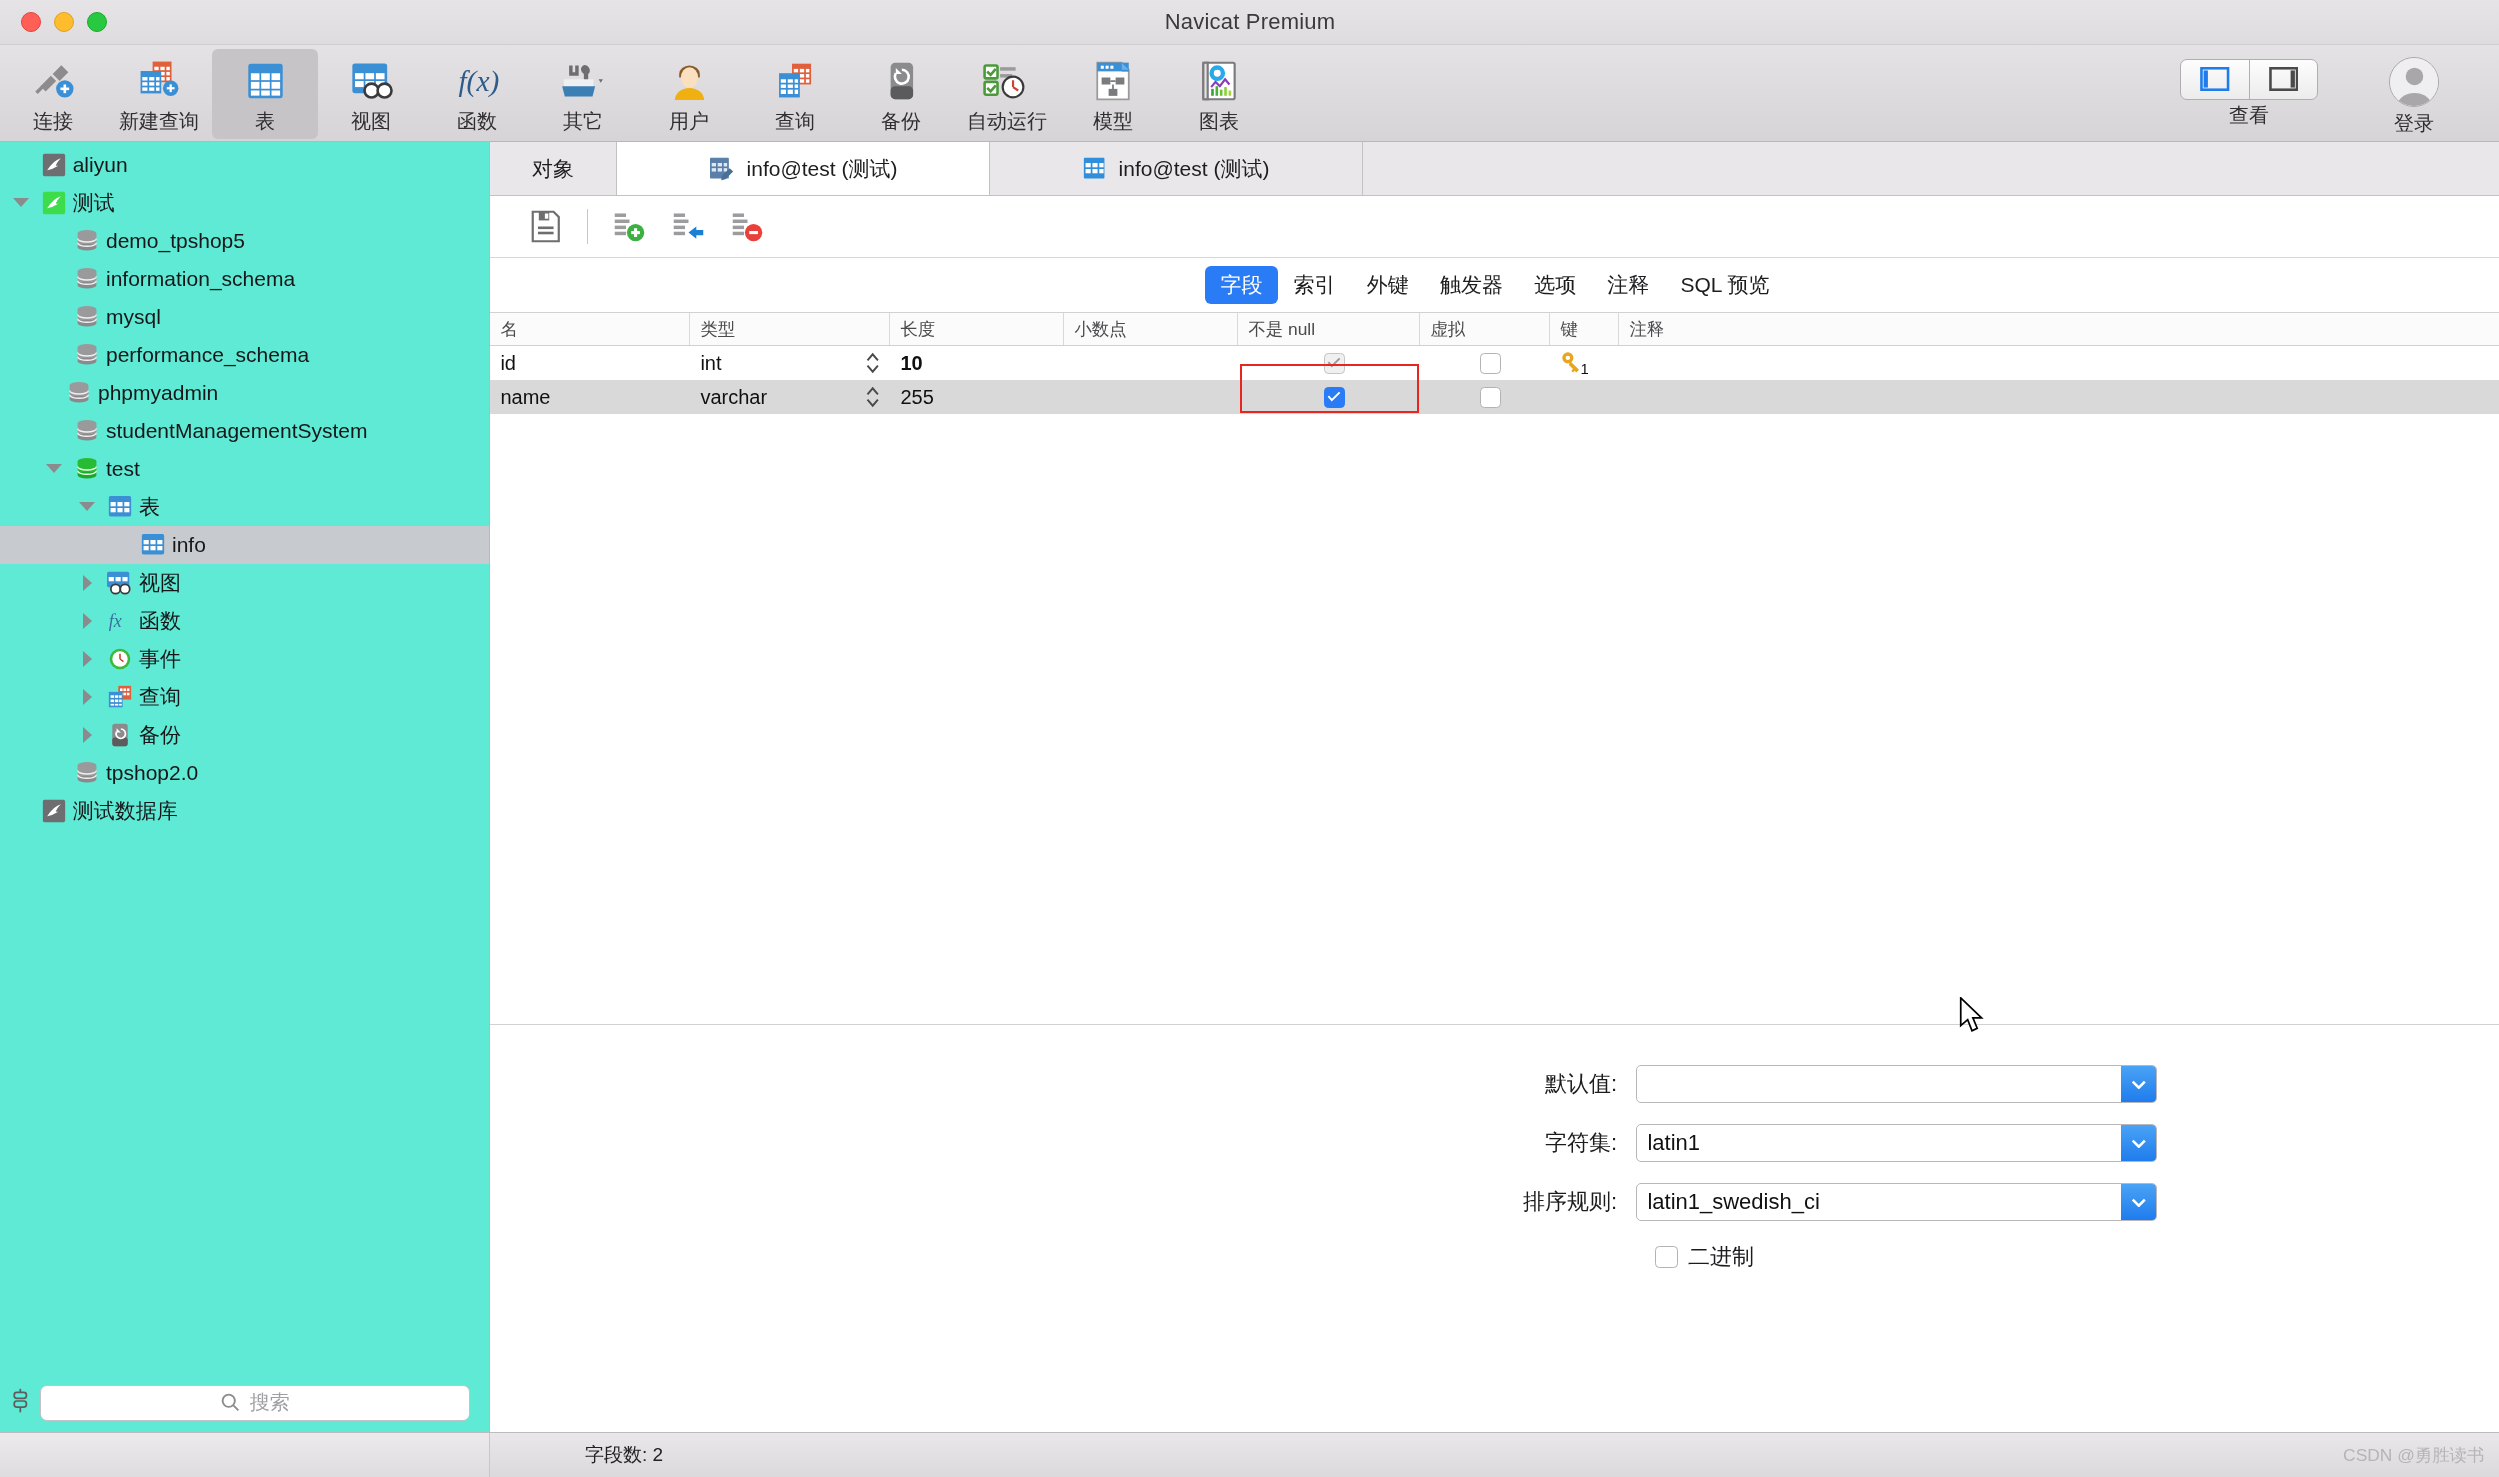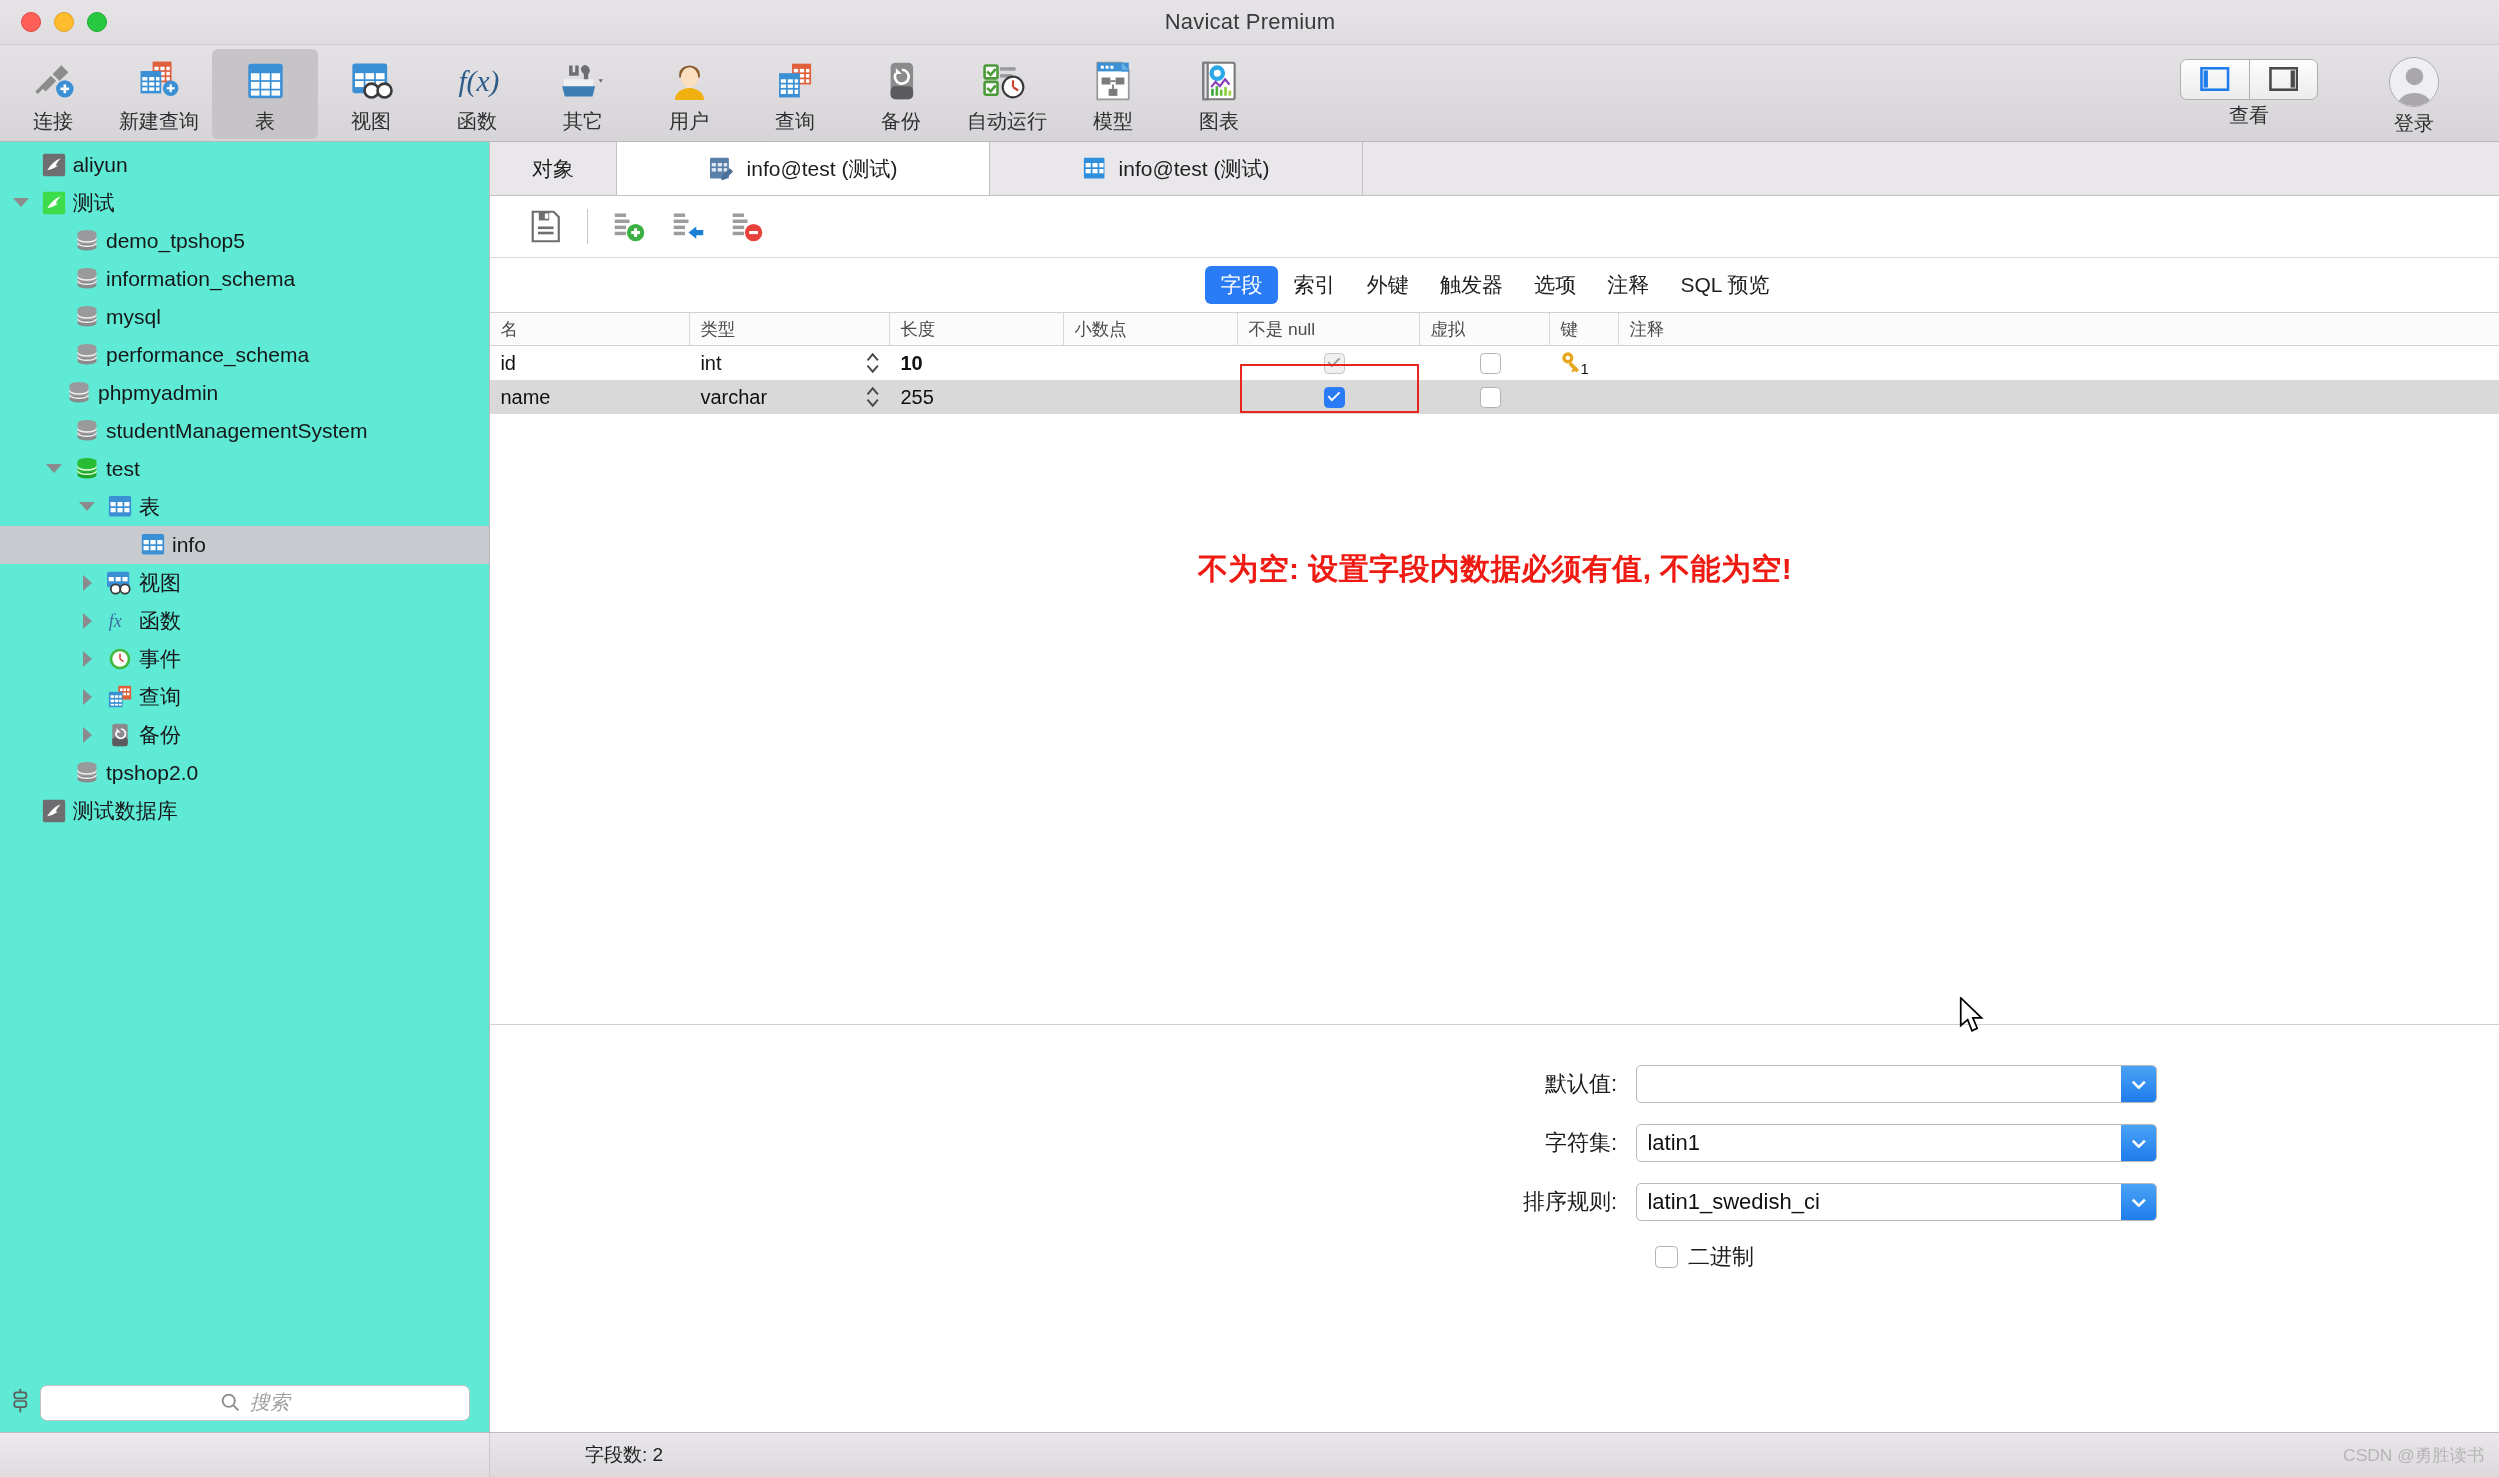--- a/index.html
+++ b/index.html
@@ -68,21 +68,21 @@
   }
   .tree { flex: 1; overflow: hidden; padding-top: 3.5px; }
   .tree-row { height: 38px; display: flex; align-items: center; font-size: 21px; color: #17171a; white-space: nowrap; }
   .tree-row.selected { background: #c7cace; }
   .tw { width: 24px; display: flex; align-items: center; justify-content: center; flex: none; }
   .tri { width: 0; height: 0; }
   .tri.down { border-left: 8.7px solid transparent; border-right: 8.7px solid transparent; border-top: 9.5px solid #8b8b8e; }
   .tri.right { border-top: 8.7px solid transparent; border-bottom: 8.7px solid transparent; border-left: 9.5px solid #8b8b8e; }
   .tnode-ico { width: 33px; display:flex; align-items:center; justify-content:flex-end; flex:none; margin-right: 7px;}
 
-  .search-wrap { height: 59px; display: flex; align-items: center; padding: 0 19px 0 8.7px; gap: 8.7px; font-style: italic; }
+  .search-wrap { height: 59px; display: flex; align-items: center; padding: 0 19px 0 8.7px; gap: 8.7px; }
   .search-box {
     flex: 1; height: 36px; background: #fff; border: 0.9px solid #c4c2c4; border-radius: 7px;
     display: flex; align-items: center; justify-content: center; gap: 8.7px;
   }
   .search-ph { font-size: 20px; color: #a0a0a4; }
 
   
   .main { flex: 1; display: flex; flex-direction: column; min-width: 0; background: #fff; }
 
   .tabstrip { height: 54px; min-height: 54px; background: #e9e7e9; display: flex; border-bottom: 0.9px solid #c3c1c3; }
@@ -882,21 +882,20 @@
                   <div class="ck-box"></div>
                 </div>
               </div>
               <div class="gc" style="width: 69px;"></div>
               <div class="gc" style="flex: 1 1 0%;"></div>
             </div>
           </div>
       </div>
 
       <div class="canvas-area">
-        <div class="annotation">不为空: 设置字段内数据必须有值, 不能为空!</div>
         <svg class="cursor" style="left:1469px; top:583px; width:29.5px; height:40px;" viewBox="0 0 34 46">
           <path d="M2 1 L2 33 L10 26 L15 39 L21 36 L16 24 L26 24 Z" fill="#ffffff" stroke="#000" stroke-width="2"></path>
         </svg>
       </div>
 
       <div class="form-panel">
         <div class="frow">
           <div class="flabel">默认值:</div>
           <div class="fctl">
             <div class="fval"></div>

